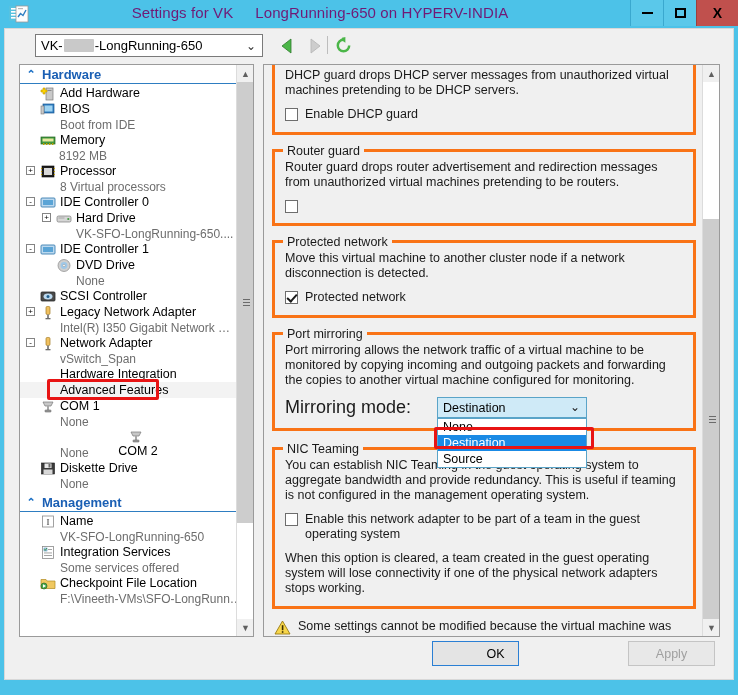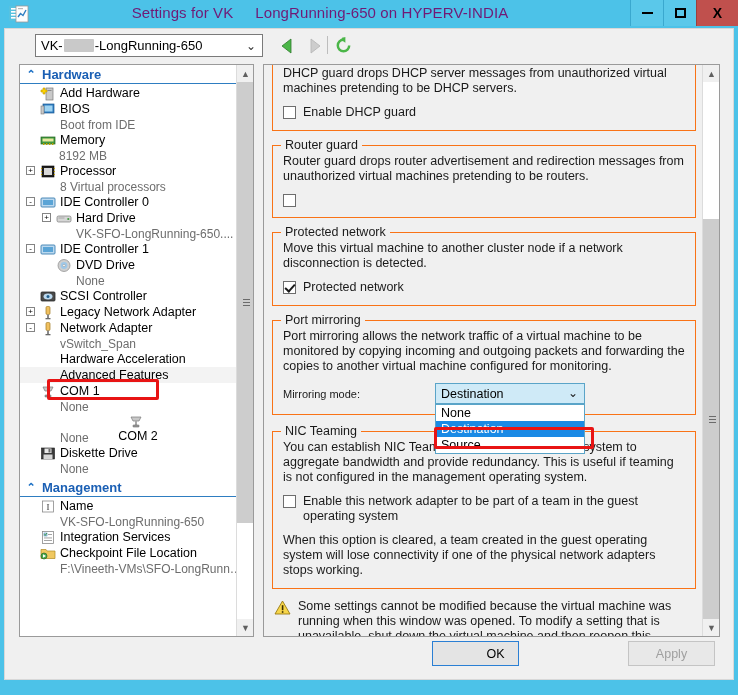--- a/index.html
+++ b/index.html
@@ -215,21 +215,21 @@
     border: 1px solid #9a9a9a;
     overflow: hidden;
   }
   .content-scroll {
     position: absolute; left: 0; top: 0;
     width: 440px; height: 100%;
     padding: 0 8px;
   }
   .gbox {
     position: relative;
-    border: 1px solid #f97316;
+    border: 3px solid #f97316;
     background: #f0f0f0;
     margin: 0 0 14px 0;
     padding: 8px 10px 10px 10px;
   }
   .gbox > .glabel {
     position: absolute;
     top: -8px; left: 8px;
     background: #f0f0f0;
     padding: 0 4px;
     font-size: 12.5px;
@@ -264,21 +264,21 @@
     border-width: 0 2px 2px 0;
     transform: rotate(42deg);
   }
 
   .mirror-row {
     display: flex; align-items: center;
     margin-top: 4px;
     position: relative;
   }
   .mirror-label {
-    font-size: 11px; color: #1a1a1a;
+    font-size: 18px; color: #1a1a1a;
     width: 152px;
   }
   .combo-closed {
     position: relative;
     width: 150px; height: 21px;
     background: #cfeaf7;
     border: 1px solid #5aa4c8;
     display: flex; align-items: center;
     padding-left: 5px;
     font-size: 12.5px; color: #000;
@@ -528,36 +528,37 @@
             <div>
               <div class="t-row" style="padding-left: 20px;">
                 <span class="expander" style="left: 6px; top: 3px;">+</span>
                 <span class="ticon"><svg width="16" height="15" viewBox="0 0 16 15">
                     <rect x="6" y="1.5" width="4" height="8" rx="1.2" fill="#f0c060" stroke="#a07820" stroke-width="0.7"></rect>
                     <rect x="7" y="9.5" width="2" height="4" fill="#8a8a8a"></rect>
                     <rect x="5.5" y="13" width="5" height="1.3" fill="#6a6a6a"></rect>
                   </svg></span>
                 <span>Legacy Network Adapter</span>
               </div>
+              <div class="t-sub" style="padding-left: 40px;">Intel(R) I350 Gigabit Network …</div>
             </div>
             <div>
               <div class="t-row" style="padding-left: 20px;">
                 <span class="expander" style="left: 6px; top: 3px;">-</span>
                 <span class="ticon"><svg width="16" height="15" viewBox="0 0 16 15">
                     <rect x="6" y="1.5" width="4" height="8" rx="1.2" fill="#f0c060" stroke="#a07820" stroke-width="0.7"></rect>
                     <rect x="7" y="9.5" width="2" height="4" fill="#8a8a8a"></rect>
                     <rect x="5.5" y="13" width="5" height="1.3" fill="#6a6a6a"></rect>
                   </svg></span>
                 <span>Network Adapter</span>
               </div>
               <div class="t-sub" style="padding-left: 40px;">vSwitch_Span</div>
             </div>
             <div>
               <div class="t-row" style="padding-left: 40px;">
-                <span>Hardware Acceleration</span>
+                <span>Hardware Integration</span>
               </div>
             </div>
             <div>
               <div class="t-row sel-row" style="padding-left: 40px;">
                 <span>Advanced Features</span>
               </div>
             </div>
             <div>
               <div class="t-row" style="padding-left: 20px;">
                 <span class="ticon"><svg width="16" height="15" viewBox="0 0 16 15">
@@ -615,20 +616,21 @@
                 <span class="ticon"><svg width="16" height="15" viewBox="0 0 16 15">
                     <rect x="2.5" y="1.5" width="11" height="12" fill="#fff" stroke="#8a8a8a" stroke-width="0.8"></rect>
                     <rect x="4" y="3" width="3" height="3" fill="#bcd9ef" stroke="#3c7fb1" stroke-width="0.5"></rect>
                     <polyline points="4.3,4.4 5.2,5.4 6.8,3.2" fill="none" stroke="#2a8a2a" stroke-width="0.9"></polyline>
                     <rect x="8" y="4" width="4" height="0.9" fill="#9a9a9a"></rect>
                     <rect x="4" y="7.5" width="8" height="0.9" fill="#9a9a9a"></rect>
                     <rect x="4" y="10" width="8" height="0.9" fill="#9a9a9a"></rect>
                   </svg></span>
                 <span>Integration Services</span>
               </div>
+              <div class="t-sub" style="padding-left: 40px;">Some services offered</div>
             </div>
             <div>
               <div class="t-row" style="padding-left: 20px;">
                 <span class="ticon"><svg width="16" height="15" viewBox="0 0 16 15">
                     <path d="M1,3.5 L6,3.5 L7.2,5 L15,5 L15,12.5 L1,12.5 Z" fill="#f0c860" stroke="#b08a20" stroke-width="0.7"></path>
                     <circle cx="4" cy="10" r="3" fill="#4aa84a" stroke="#2a6a2a" stroke-width="0.7"></circle>
                     <polygon points="3,8.3 6,10 3,11.7" fill="#fff"></polygon>
                   </svg></span>
                 <span>Checkpoint File Location</span>
               </div>

